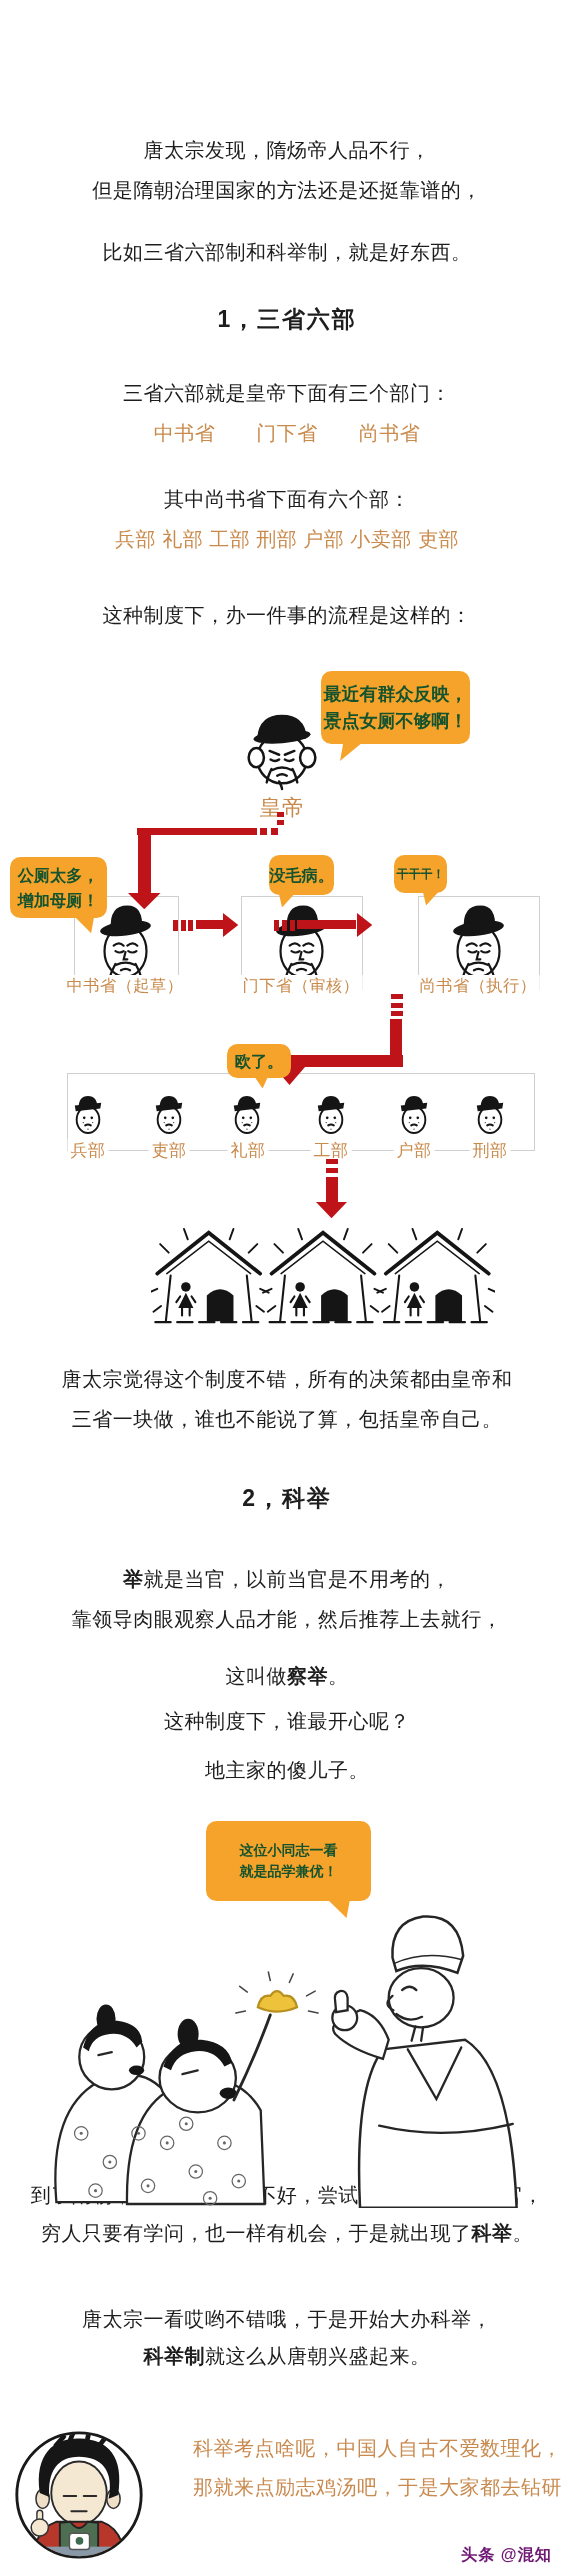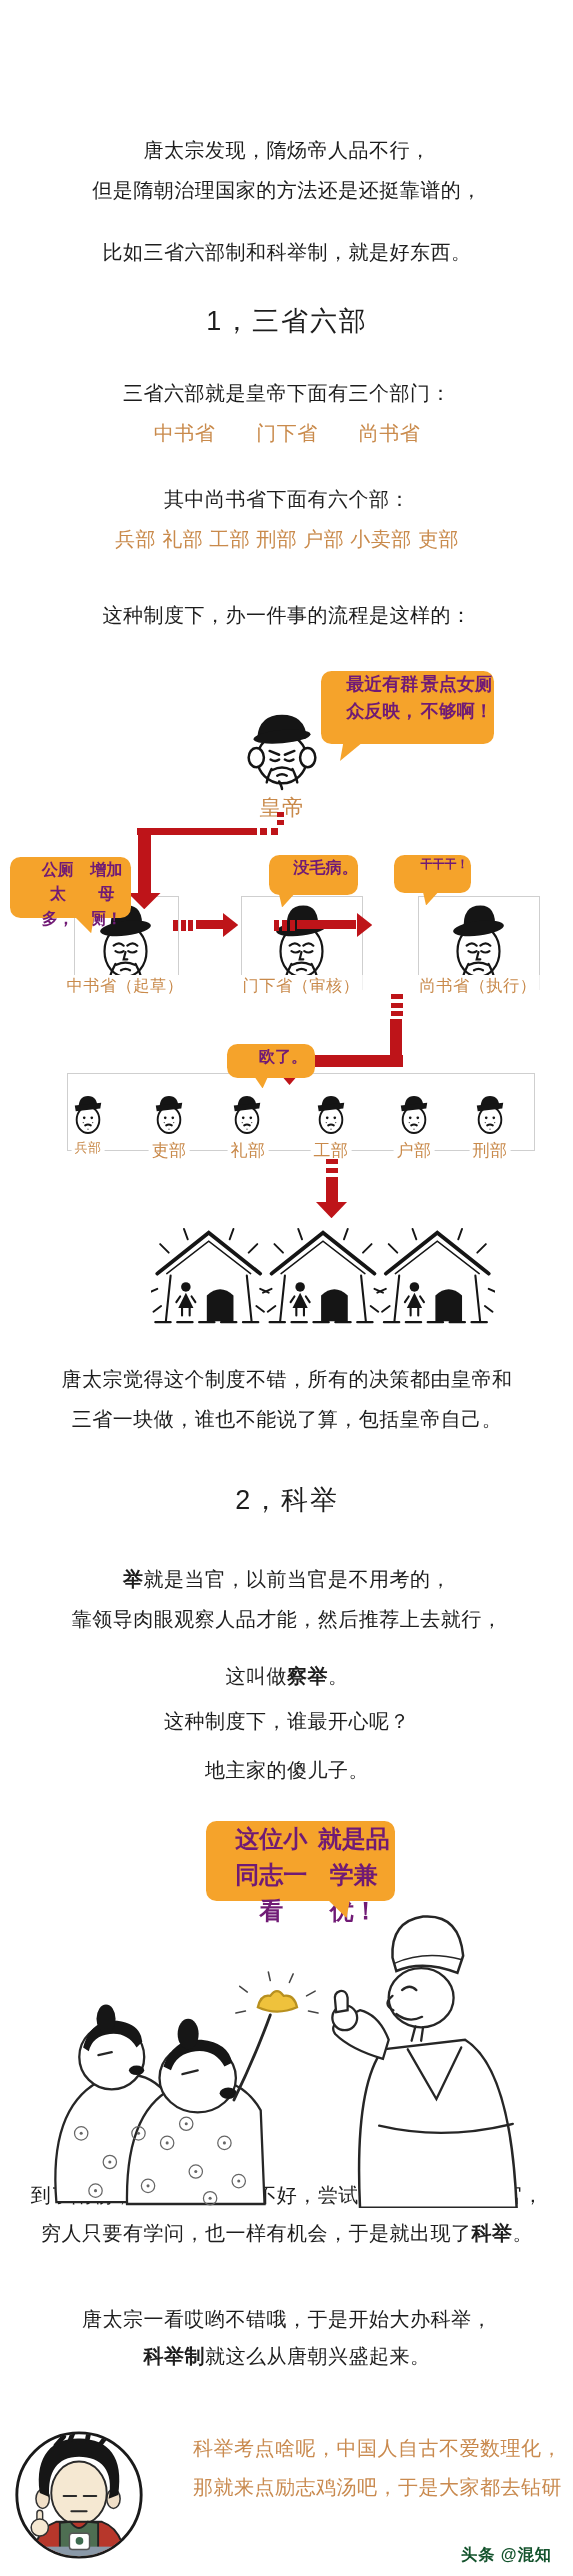--- a/index.html
+++ b/index.html
@@ -4,35 +4,35 @@
 <style>
   html,body { margin:0; padding:0; background:#ffffff; }
   .page {
     position:relative; width:574px; height:2576px; margin:0 auto;
     background:#ffffff; overflow:hidden;
     font-family:"Liberation Sans","DejaVu Sans",sans-serif;
   }
   .t { position:absolute; left:0; width:574px; text-align:center;
        font-size:20px; color:#1d1d1d; line-height:1.25; letter-spacing:0.5px; }
   .h1 { font-size:26px; font-weight:bold; letter-spacing:1.9px; }
-  .h2 { font-size:27px; font-weight:normal; letter-spacing:1.9px; }
+  .h2 { font-size:23px; font-weight:bold; letter-spacing:1.9px; }
   .or { color:#C98A4B; }
   .b  { font-weight:bold; }
   .bub { position:absolute; background:#F5A32B; border-radius:10.5px;
-         color:#701a75; font-weight:bold; text-align:center;
-         display:flex; flex-direction:row; justify-content:center;
-         z-index:6; line-height:1.5;padding-left:24px; }
+         color:#14532d; font-weight:bold; text-align:center;
+         display:flex; flex-direction:column; justify-content:center;
+         z-index:6; line-height:1.5; }
   .tail { position:absolute; background:#F5A32B; z-index:6; }
   .rd { position:absolute; background:#BE1419; z-index:4; }
   .obox { position:absolute; border:1.9px solid #CFCFCF; z-index:1; background:#fff; }
   .olabel { position:absolute; transform:translateX(-50%); color:#C98A4B;
             font-size:16.2px; background:#fff; white-space:nowrap; z-index:3;
             padding:0 2.9px; letter-spacing:0.5px; }
   .fig { position:absolute; z-index:2; }
-  .wm { position:absolute; color:#14532d; font-weight:bold; font-size:16.2px;
+  .wm { position:absolute; color:#701a75; font-weight:bold; font-size:16.2px;
         letter-spacing:1px; }
   .outro { position:absolute; left:151px; width:411px; text-align:right;
            font-size:20px; color:#C98A4F; letter-spacing:0.5px; }
   svg { display:block; }
 </style>
 </head>
 <body>
 
 <div class="page">
 
@@ -206,21 +206,21 @@
   <svg class="fig" style="left:314px;top:1093px" width="34" height="44" viewBox="0 0 36 46">
       <use href="#minihead"></use>
     </svg>
   <svg class="fig" style="left:397px;top:1093px" width="34" height="44" viewBox="0 0 36 46">
       <use href="#minihead"></use>
     </svg>
   <svg class="fig" style="left:473px;top:1093px" width="34" height="44" viewBox="0 0 36 46">
       <use href="#minihead"></use>
     </svg>
 
-  <div class="olabel" style="left:88px;top:1139px;font-size:13px">兵部</div>
+  <div class="olabel" style="left:88px;top:1139px;font-size:17px">兵部</div>
   <div class="olabel" style="left:169px;top:1139px;font-size:17px">吏部</div>
   <div class="olabel" style="left:248px;top:1139px;font-size:17px">礼部</div>
   <div class="olabel" style="left:331px;top:1139px;font-size:17px">工部</div>
   <div class="olabel" style="left:414px;top:1139px;font-size:17px">户部</div>
   <div class="olabel" style="left:490px;top:1139px;font-size:17px">刑部</div>
 
   <div class="rd" style="left:326px;top:1159px;width:11.5px;height:4.8px"></div>
   <div class="rd" style="left:326px;top:1168px;width:11.5px;height:4.8px"></div>
   <div class="rd" style="left:326px;top:1177px;width:11.5px;height:26px"></div>
   <div class="rd" style="left:316px;top:1202px;width:31px;height:16.2px;clip-path:polygon(0 0,100% 0,50% 100%)"></div>
@@ -234,21 +234,21 @@
   <div class="t" style="top:1367px">唐太宗觉得这个制度不错，所有的决策都由皇帝和</div>
   <div class="t" style="top:1407px">三省一块做，谁也不能说了算，包括皇帝自己。</div>
 
   <div class="t h2" style="top:1484px">2，科举</div>
   <div class="t" style="top:1567px"><span class="b">举</span><span>就是当官，以前当官是不用考的，</span></div>
   <div class="t" style="top:1607px">靠领导肉眼观察人品才能，然后推荐上去就行，</div>
   <div class="t" style="top:1664px"><span>这叫做</span><span class="b">察举</span><span>。</span></div>
   <div class="t" style="top:1709px">这种制度下，谁最开心呢？</div>
   <div class="t" style="top:1758px">地主家的傻儿子。</div>
 
-  <div class="bub" style="left:206px;top:1821px;width:165px;height:80px;font-size:24px">
+  <div class="bub" style="left:206px;top:1821px;width:165px;height:80px;font-size:14px">
     <div>这位小同志一看</div>
     <div>就是品学兼优！</div>
   </div>
   <div class="tail" style="left:327px;top:1899px;width:23px;height:19px;clip-path:polygon(0 0,100% 0,85% 100%)"></div>
 
   <svg class="fig" style="left:43px;top:1904px" width="487" height="304" viewBox="0 0 510 318">
     <g stroke="#262626" fill="#fff" stroke-width="2.4" stroke-linecap="round">
 
       <path d="M14,312 Q6,215 58,186 Q105,165 132,202 L136,312 Z"></path>
       <circle cx="72" cy="160" r="34"></circle>

